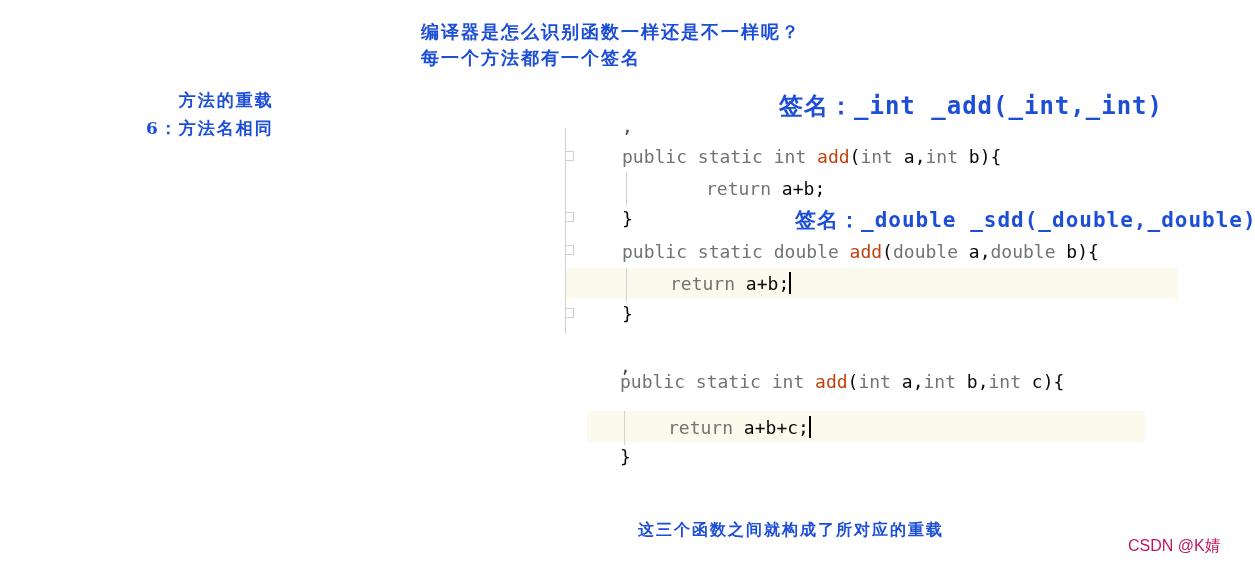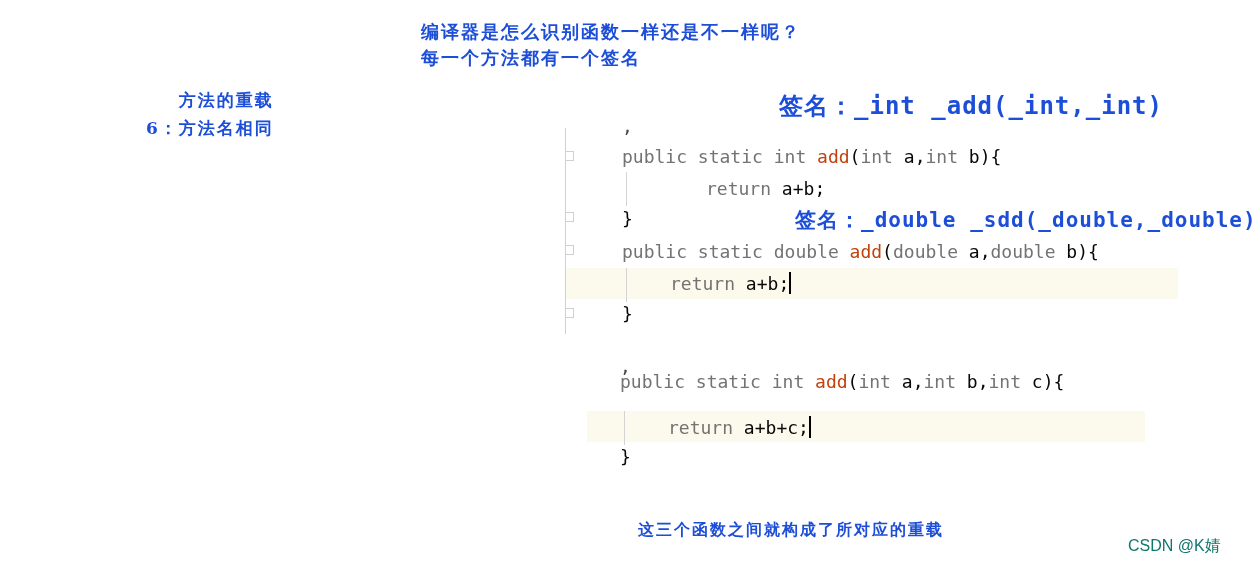--- a/index.html
+++ b/index.html
@@ -19,21 +19,21 @@
       white-space: pre; color: #080808; line-height: 22px;
     }
     .kw { color: #737373; }
     .fn { color: #c2410c; }
     .highlight { position: absolute; background: #fcfaed; }
     .caret { display: inline-block; width: 2px; height: 22px; background: #000; vertical-align: -4px; }
     .indent-guide { position: absolute; width: 1px; background: #d4d4d4; }
     .gutter-fold { position: absolute; width: 8px; border-left: 1px solid #d0d0d0; }
     .fold-mark { position: absolute; width: 8px; height: 8px; border: 1px solid #d0d0d0; border-left: none; }
     .watermark {
-      position: absolute; left: 1128px; top: 536px; font-size: 16px; color: #0f766e;
+      position: absolute; left: 1128px; top: 536px; font-size: 16px; color: #be185d;
       font-family: "Liberation Sans", sans-serif; white-space: nowrap;
     }
   </style>
 </head>
 <body>
 
 <div class="note title-line" style="top:20px;">编译器是怎么识别函数一样还是不一样呢？</div>
 <div class="note title-line" style="top:46px;">每一个方法都有一个签名</div>
 
 <div class="note left-list" style="top:86px;">

